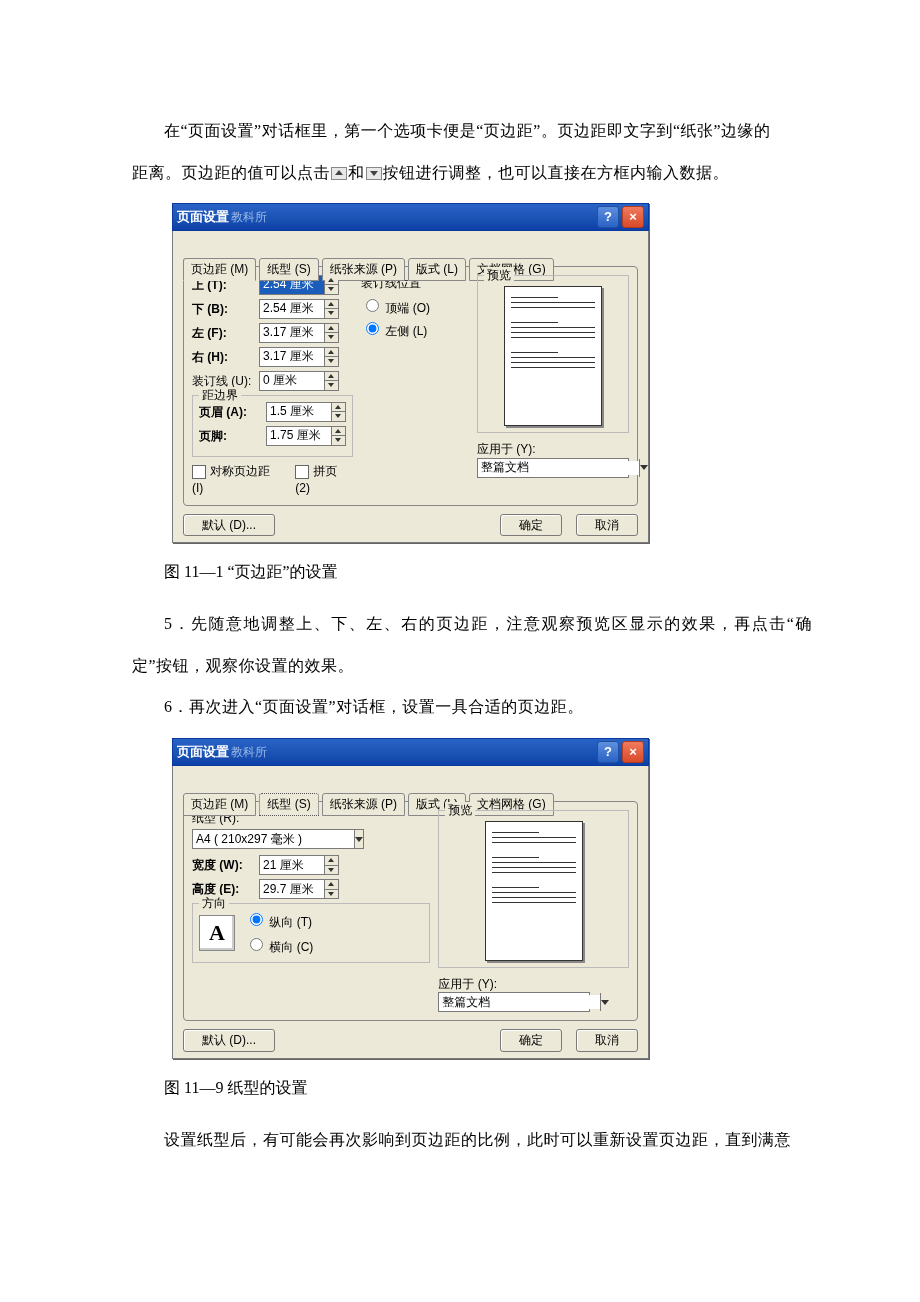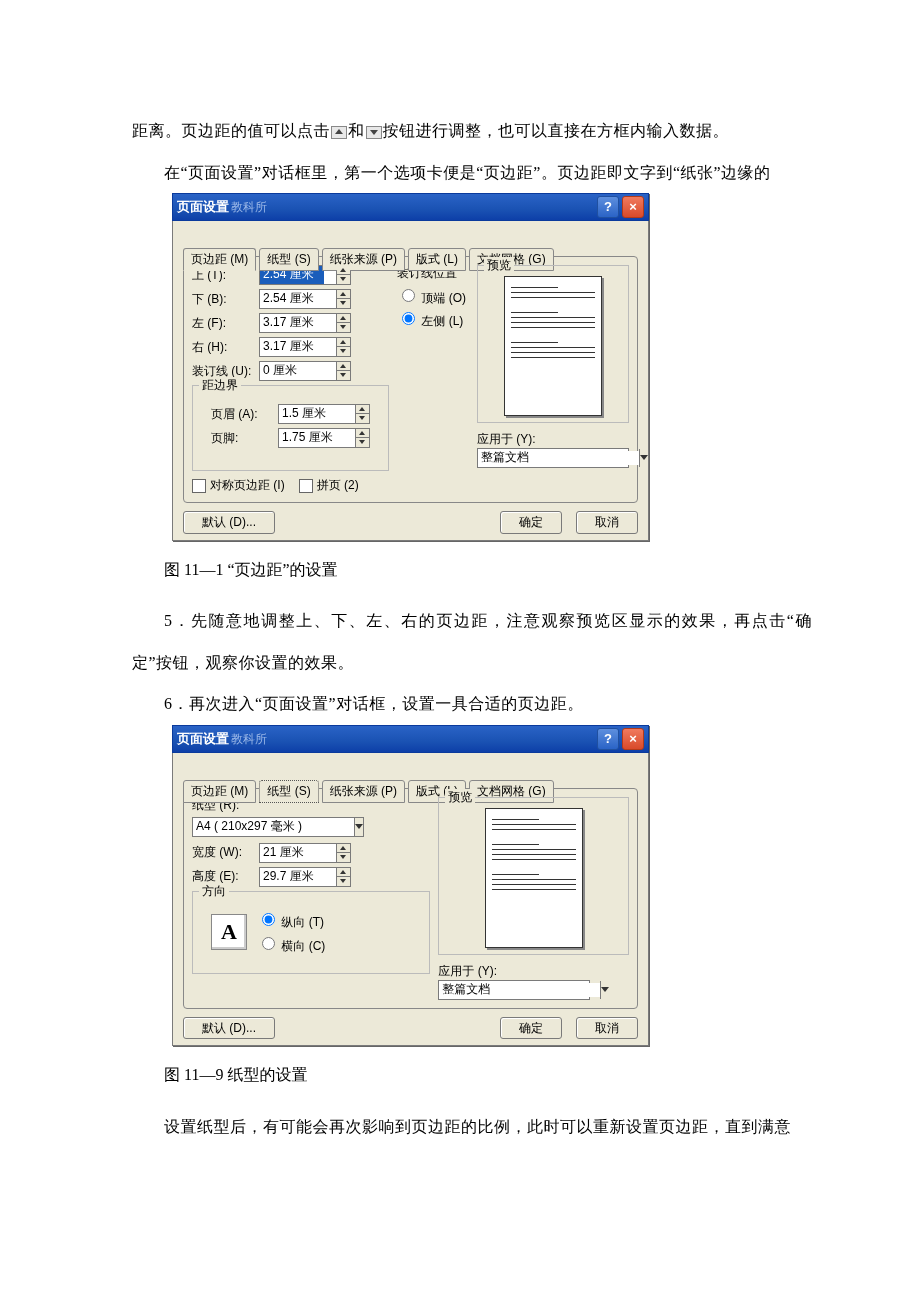--- a/index.html
+++ b/index.html
@@ -47,21 +47,21 @@
     position: absolute;
     left: 3px; top: 3px;
     border-left: 4px solid transparent;
     border-right: 4px solid transparent;
     border-top: 5px solid #444;
   }
 
   
   .dialog {
     width: 477px;
-    margin: 0 0 6px 40px;
+    margin: 10px 0 6px 40px;
     font-family: "Tahoma","SimSun",sans-serif;
     font-size: 12px;
     line-height: 1.4;
     box-shadow: 1px 1px 0 #666;
     color: #000;
   }
   .titlebar {
     background: linear-gradient(to bottom, #2a63c6, #1a52b3 60%, #0d3fa8);
     color: #fff;
     height: 26px;
@@ -127,29 +127,28 @@
   }
   .col-left { flex: 1.1; }
   .col-mid { width: 110px; }
   .col-right { flex: 1; }
   .field-row {
     display: flex;
     align-items: center;
     margin-bottom: 4px;
     gap: 3px;
   }
-  .lbl { width: 64px; }
+  .lbl { width: 64px; font-weight: bold; }
   .lbl-wide { width: 64px; }
   .spin {
     display: inline-flex;
     border: 1px solid #7a7a7a;
     background: #fff;
     height: 18px;
     align-items: stretch;
-    gap: 12px;
   }
   .spin.hl input { background: #1a5dbb; color: #fff; }
   .spin input {
     border: none;
     outline: none;
     font-size: 12px;
     width: 58px;
     padding: 0 3px;
     font-family: inherit;
   }
@@ -168,21 +167,21 @@
     border-left:3px solid transparent; border-right:3px solid transparent;
     border-bottom:4px solid #333;
   }
   .spin .btns div.down::after{
     content:""; position:absolute; left:3px; top:2px;
     border-left:3px solid transparent; border-right:3px solid transparent;
     border-top:4px solid #333;
   }
   .grpbox {
     border: 1px solid #bbb;
-    padding: 18px;
+    padding: 6px;
     margin-top: 4px;
     position: relative;
   }
   .grpbox .legend {
     position: absolute;
     top: -9px; left: 6px;
     background: #ece9d8;
     padding: 0 3px;
     font-size: 12px;
   }
@@ -243,24 +242,24 @@
     display:flex; align-items:center; justify-content:center;
     font-family: "Times New Roman", serif; font-size: 22px; font-weight:bold;
     box-shadow: inset -2px -2px 0 #ccc;
   }
 </style>
 </head>
 <body>
 
 <div class="page">
 
+  <div class="para">在“页面设置”对话框里，第一个选项卡便是“页边距”。页边距即文字到“纸张”边缘的</div>
   <div class="para" style="text-indent:0">
     <span>距离。页边距的值可以点击</span><span class="spinner-btn up"></span><span>和</span><span class="spinner-btn down"></span><span>按钮进行调整，也可以直接在方框内输入数据。</span>
   </div>
-  <div class="para">在“页面设置”对话框里，第一个选项卡便是“页边距”。页边距即文字到“纸张”边缘的</div>
 
   <div class="dialog">
     <div class="titlebar">
       <div class="title-left">
         <span>页面设置</span><span class="sub">教科所</span>
       </div>
       <div class="title-btn help">?</div>
       <div class="title-btn close">×</div>
     </div>
     <div class="dlg-body">

